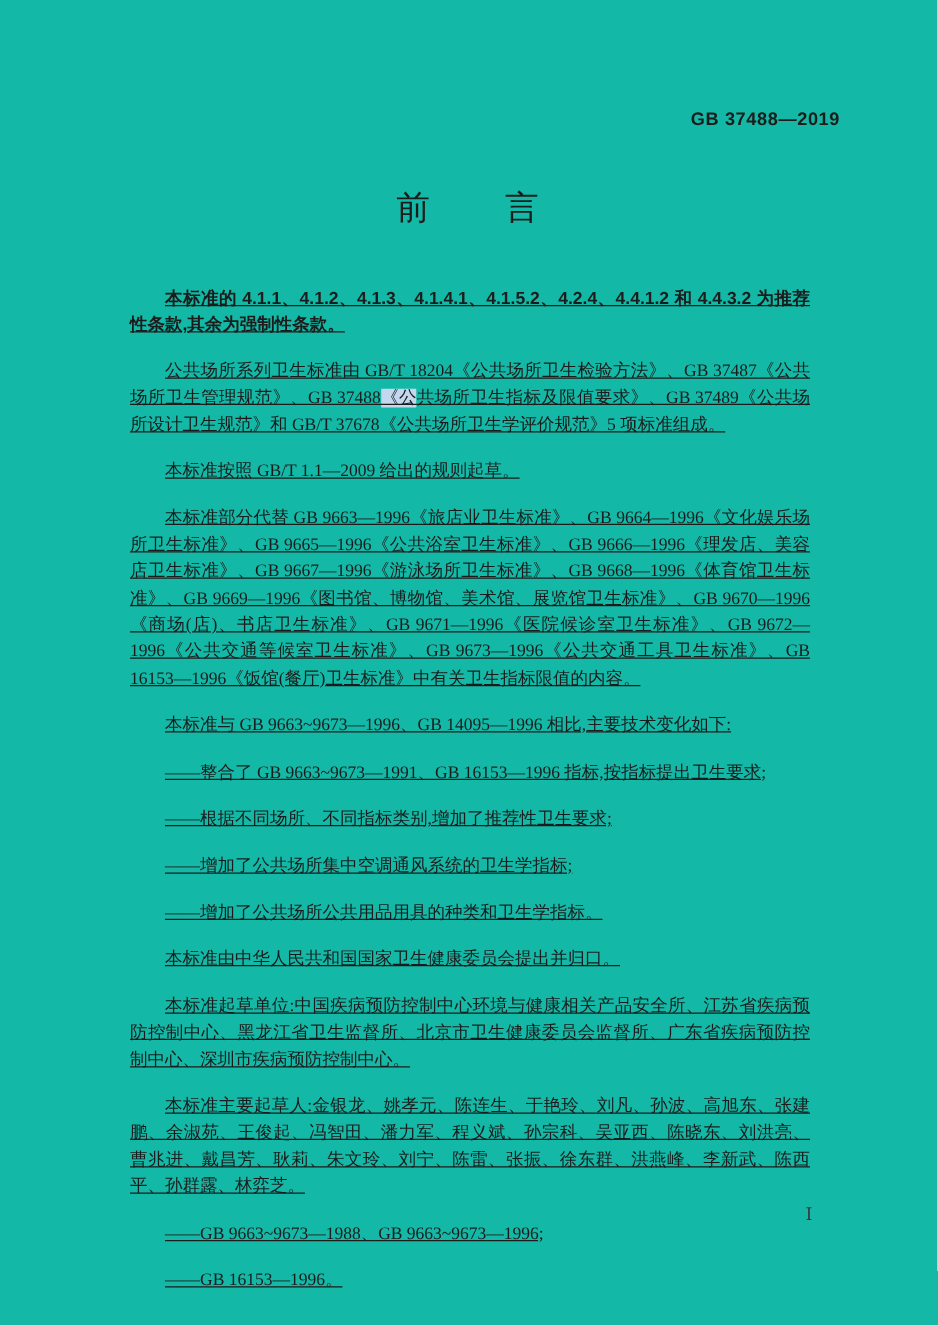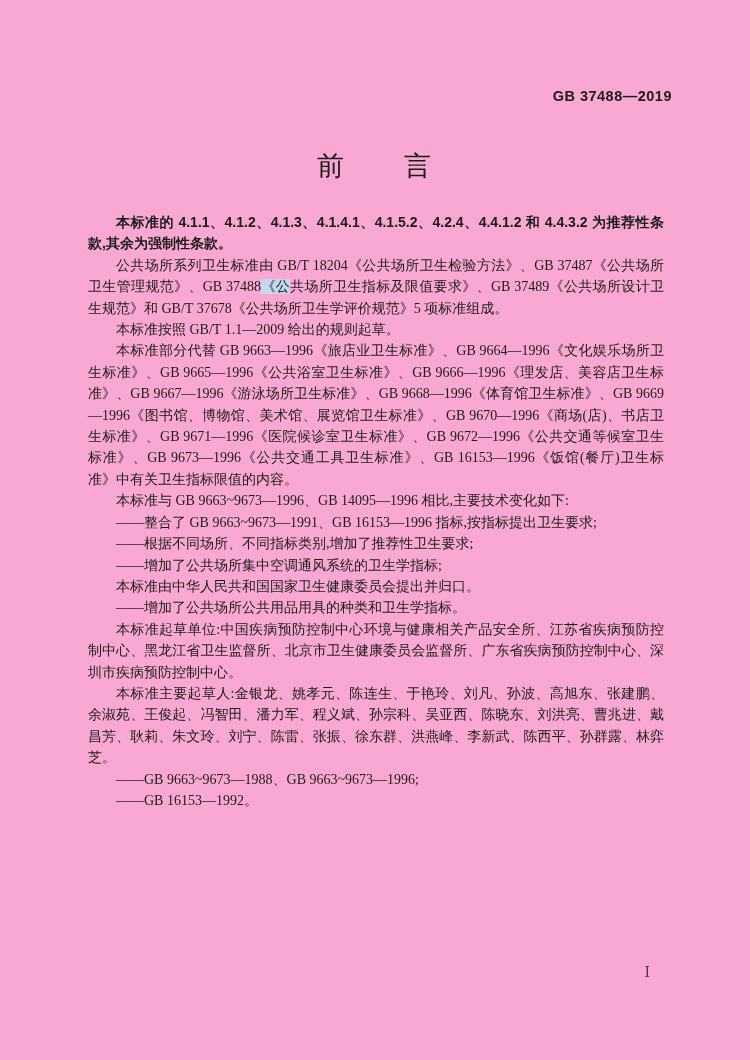--- a/index.html
+++ b/index.html
@@ -4,21 +4,21 @@
 <style>
   html, body {
     margin: 0;
     padding: 0;
     background: #ffffff;
   }
   .page {
     position: relative;
     width: 750px;
     height: 1060px;
-    background: #f9a8d4;
+    background: #14b8a6;
     overflow: hidden;
     font-family: "Liberation Serif", "DejaVu Serif", serif;
     color: #1c1c1c;
   }
   .doc-number {
     position: absolute;
     top: 88px;
     right: 78px;
     font-family: "Liberation Sans", "DejaVu Sans", sans-serif;
     font-weight: bold;
@@ -40,23 +40,24 @@
     position: absolute;
     top: 212px;
     left: 88px;
     width: 576px;
     font-size: 14px;
     line-height: 21.4px;
     text-align: justify;
     text-justify: inter-ideograph;
   }
   .content p {
-    margin: 0;
+    margin: 16px;
     padding: 0;
     text-indent: 2em;
+    text-decoration: underline;
   }
   .p-bold {
     font-family: "Liberation Sans", "DejaVu Sans", sans-serif;
     font-weight: bold;
   }
   .hl {
     background: #c3d7ef;
   }
   .page-number {
     position: absolute;
@@ -86,30 +87,30 @@
     <p>本标准部分代替 GB 9663—1996《旅店业卫生标准》、GB 9664—1996《文化娱乐场所卫生标准》、GB 9665—1996《公共浴室卫生标准》、GB 9666—1996《理发店、美容店卫生标准》、GB 9667—1996《游泳场所卫生标准》、GB 9668—1996《体育馆卫生标准》、GB 9669—1996《图书馆、博物馆、美术馆、展览馆卫生标准》、GB 9670—1996《商场(店)、书店卫生标准》、GB 9671—1996《医院候诊室卫生标准》、GB 9672—1996《公共交通等候室卫生标准》、GB 9673—1996《公共交通工具卫生标准》、GB 16153—1996《饭馆(餐厅)卫生标准》中有关卫生指标限值的内容。</p>
 
     <p>本标准与 GB 9663~9673—1996、GB 14095—1996 相比,主要技术变化如下:</p>
 
     <p>——整合了 GB 9663~9673—1991、GB 16153—1996 指标,按指标提出卫生要求;</p>
 
     <p>——根据不同场所、不同指标类别,增加了推荐性卫生要求;</p>
 
     <p>——增加了公共场所集中空调通风系统的卫生学指标;</p>
 
+    <p>——增加了公共场所公共用品用具的种类和卫生学指标。</p>
+
     <p>本标准由中华人民共和国国家卫生健康委员会提出并归口。</p>
-
-    <p>——增加了公共场所公共用品用具的种类和卫生学指标。</p>
 
     <p>本标准起草单位:中国疾病预防控制中心环境与健康相关产品安全所、江苏省疾病预防控制中心、黑龙江省卫生监督所、北京市卫生健康委员会监督所、广东省疾病预防控制中心、深圳市疾病预防控制中心。</p>
 
     <p>本标准主要起草人:金银龙、姚孝元、陈连生、于艳玲、刘凡、孙波、高旭东、张建鹏、余淑苑、王俊起、冯智田、潘力军、程义斌、孙宗科、吴亚西、陈晓东、刘洪亮、曹兆进、戴昌芳、耿莉、朱文玲、刘宁、陈雷、张振、徐东群、洪燕峰、李新武、陈西平、孙群露、林弈芝。</p>
 
 
     <p>——GB 9663~9673—1988、GB 9663~9673—1996;</p>
 
-    <p>——GB 16153—1992。</p>
+    <p>——GB 16153—1996。</p>
 
   </div>
 
   <div class="page-number">Ⅰ</div>
 
 </div>
 
 </body></html>

